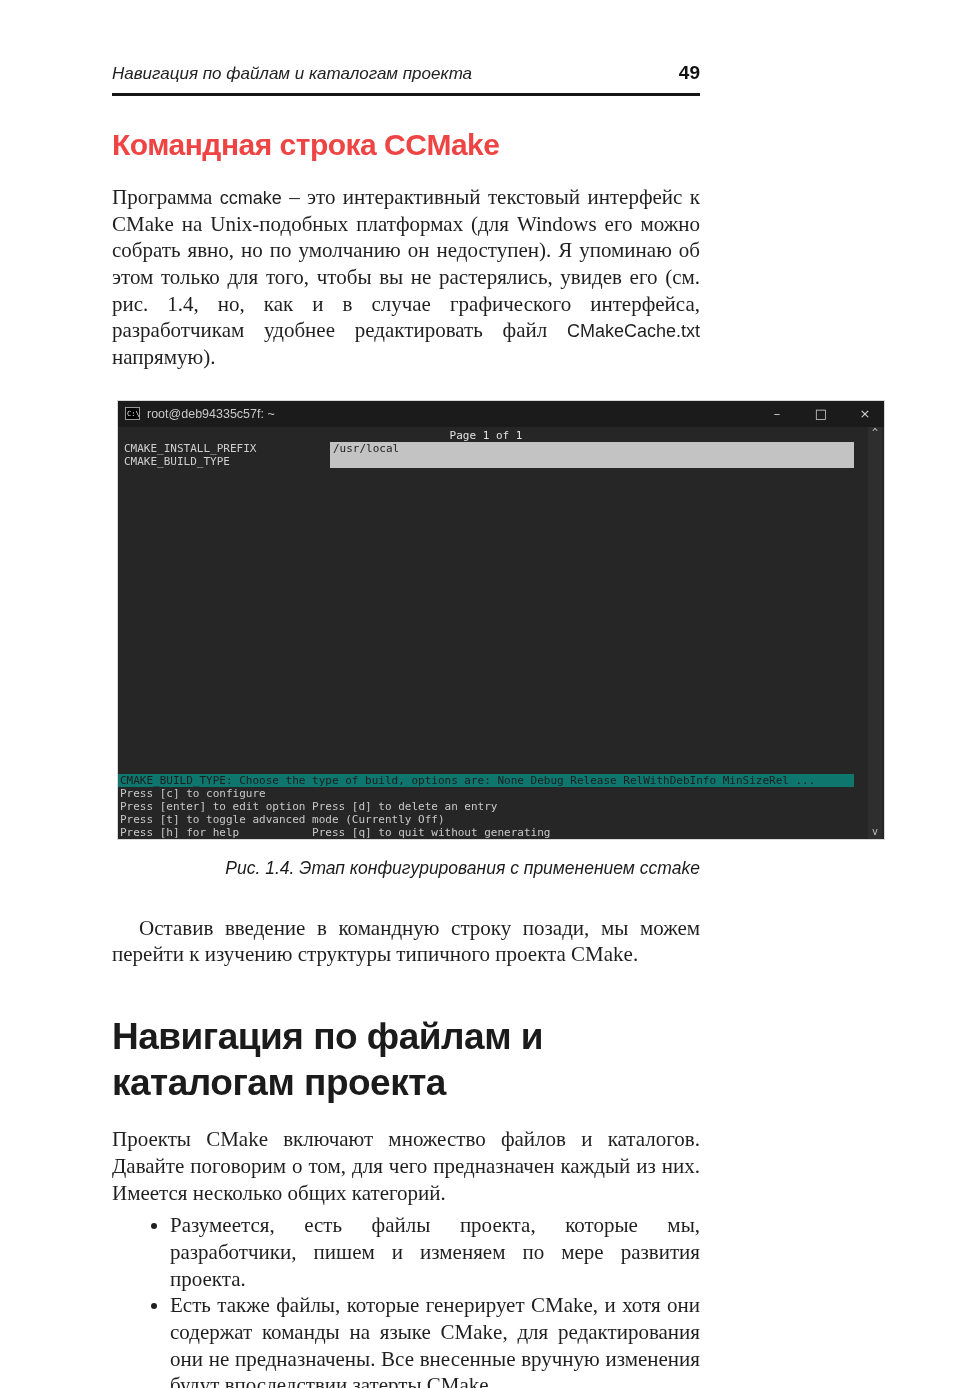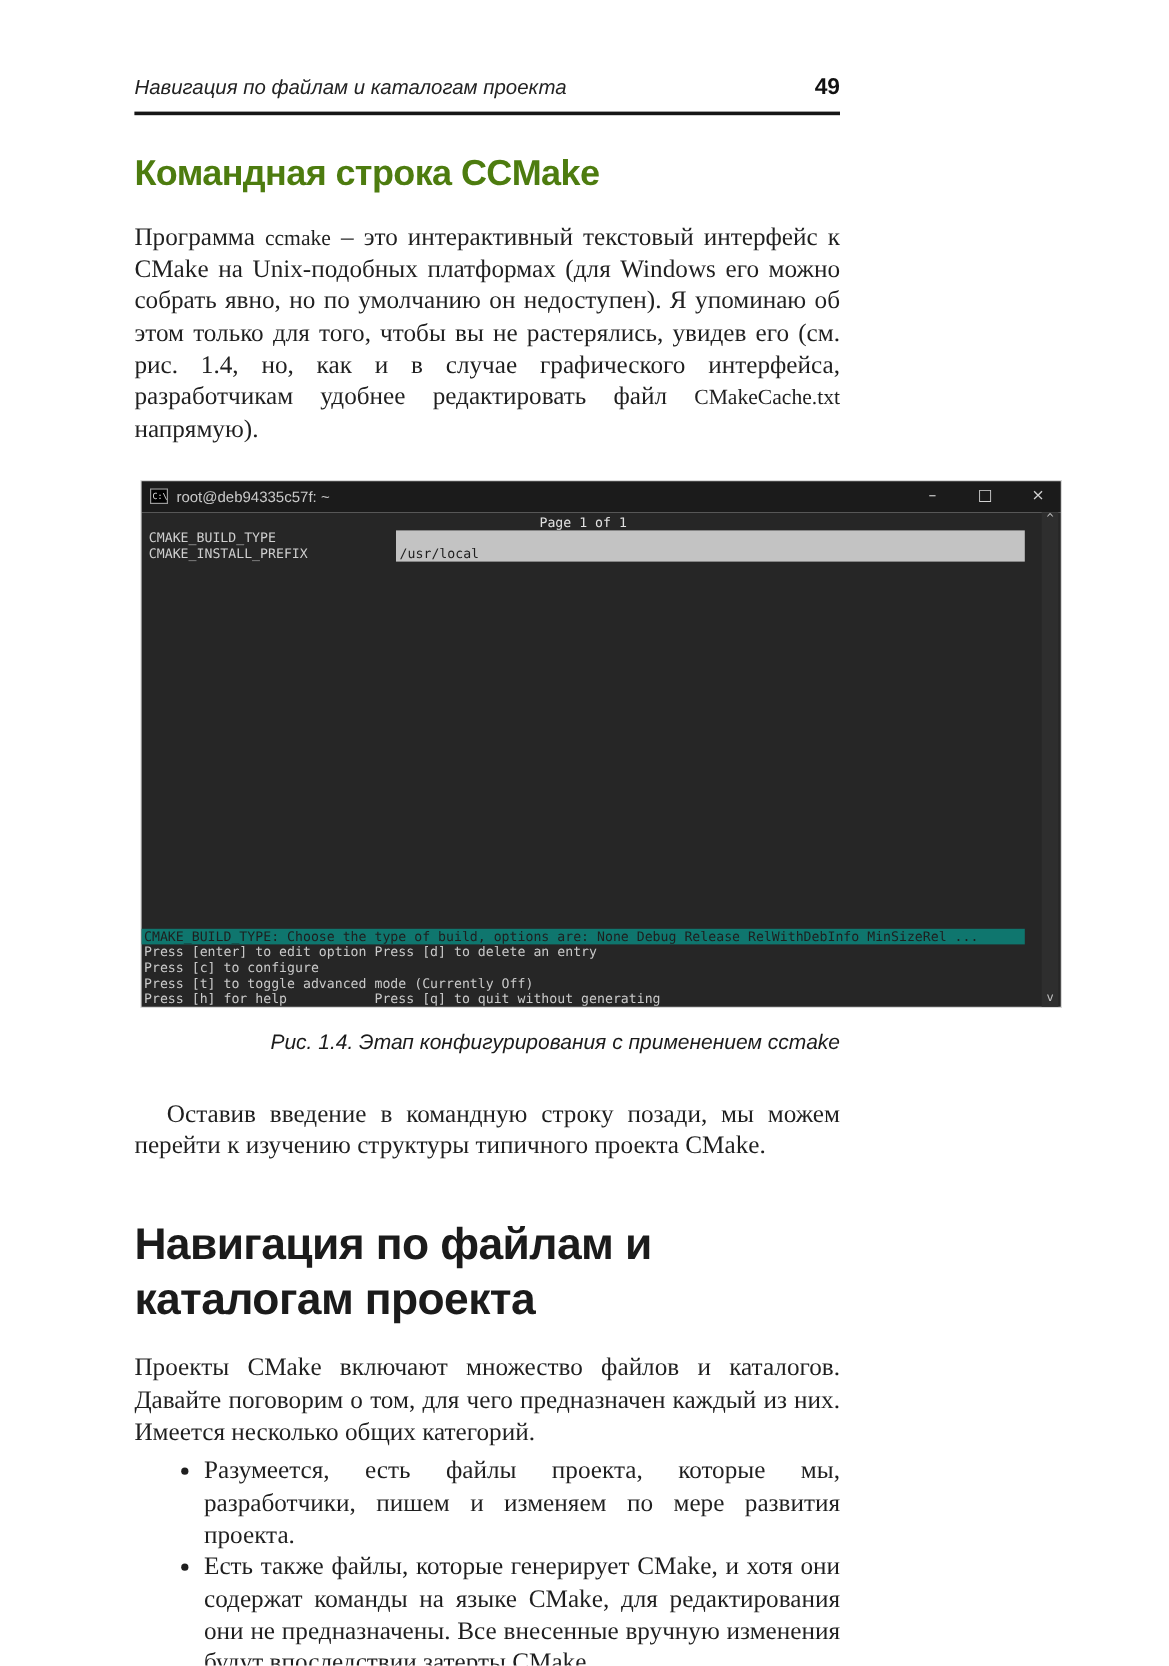--- a/index.html
+++ b/index.html
@@ -42,42 +42,42 @@
     color: #111;
   }
 
   
   h2.section-title {
     font-family: "Liberation Sans", sans-serif;
     font-weight: bold;
     font-size: 30px;
     letter-spacing: -0.5px;
     margin: 32px 0 0 0;
-    color: #4d7c0f;
+    color: #ef4444;
   }
   h1.chapter-title {
     font-family: "Liberation Sans", sans-serif;
     font-weight: bold;
     font-size: 37px;
     line-height: 1.25;
     letter-spacing: -0.5px;
     margin: 46px 0 0 0;
     color: #1b1b1b;
   }
 
   
   p.body-text {
     font-size: 21px;
     line-height: 1.27;
     text-align: justify;
     margin: 22px 0 0 0;
   }
   p.indented { text-indent: 27px; font-family: Liberation Serif, serif; }
   code.inline-code {
-    font-family: Liberation Serif, serif;
+    font-family: Liberation Sans, sans-serif;
     font-size: 18px;
   }
   ul.bullet-list {
     margin: 6px 0 0 0;
     padding-left: 58px;
   }
   ul.bullet-list li {
     font-size: 21px;
     line-height: 1.27;
     text-align: justify;
@@ -233,33 +233,33 @@
       <span class="window-controls">
         <span class="ctrl">–</span>
         <span class="ctrl">□</span>
         <span class="ctrl">×</span>
       </span>
     </div>
     <div class="term-body">
       <div class="page-indicator">Page 1 of 1</div>
 
       <div class="field-row">
+        <span class="field-name">CMAKE_INSTALL_PREFIX</span>
+        <span class="field-value">/usr/local</span>
+      </div>
+      <div class="field-row">
         <span class="field-name">CMAKE_BUILD_TYPE</span>
         <span class="field-value"></span>
       </div>
-      <div class="field-row">
-        <span class="field-name">CMAKE_INSTALL_PREFIX</span>
-        <span class="field-value">/usr/local</span>
-      </div>
 
       <div class="term-spacer"></div>
 
       <div class="status-line">CMAKE_BUILD_TYPE: Choose the type of build, options are: None Debug Release RelWithDebInfo MinSizeRel ...</div>
+      <div class="help-line">Press [c] to configure</div>
       <div class="help-line">Press [enter] to edit option Press [d] to delete an entry</div>
-      <div class="help-line">Press [c] to configure</div>
       <div class="help-line">Press [t] to toggle advanced mode (Currently Off)</div>
       <div class="help-line">Press [h] for help           Press [q] to quit without generating</div>
 
       <div class="scrollbar">
         <span class="scroll-arrow">^</span>
         <span class="scroll-arrow">v</span>
       </div>
     </div>
   </figure>
 

